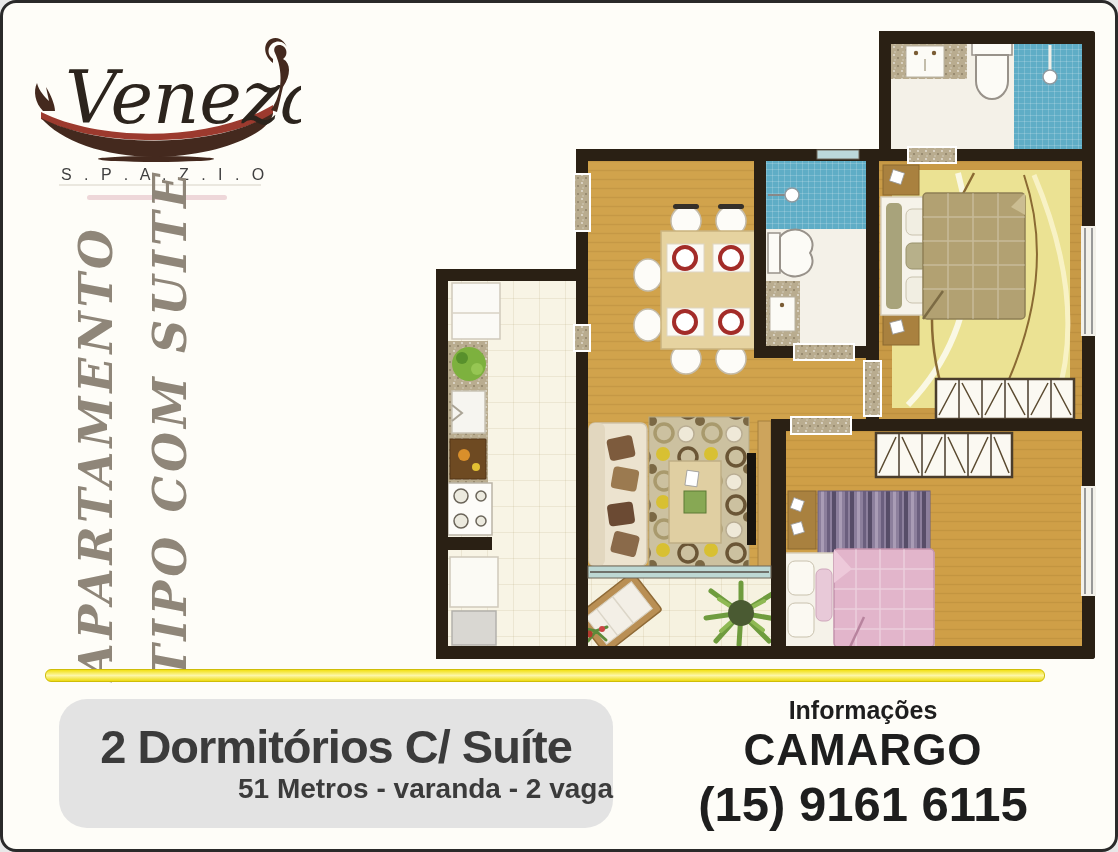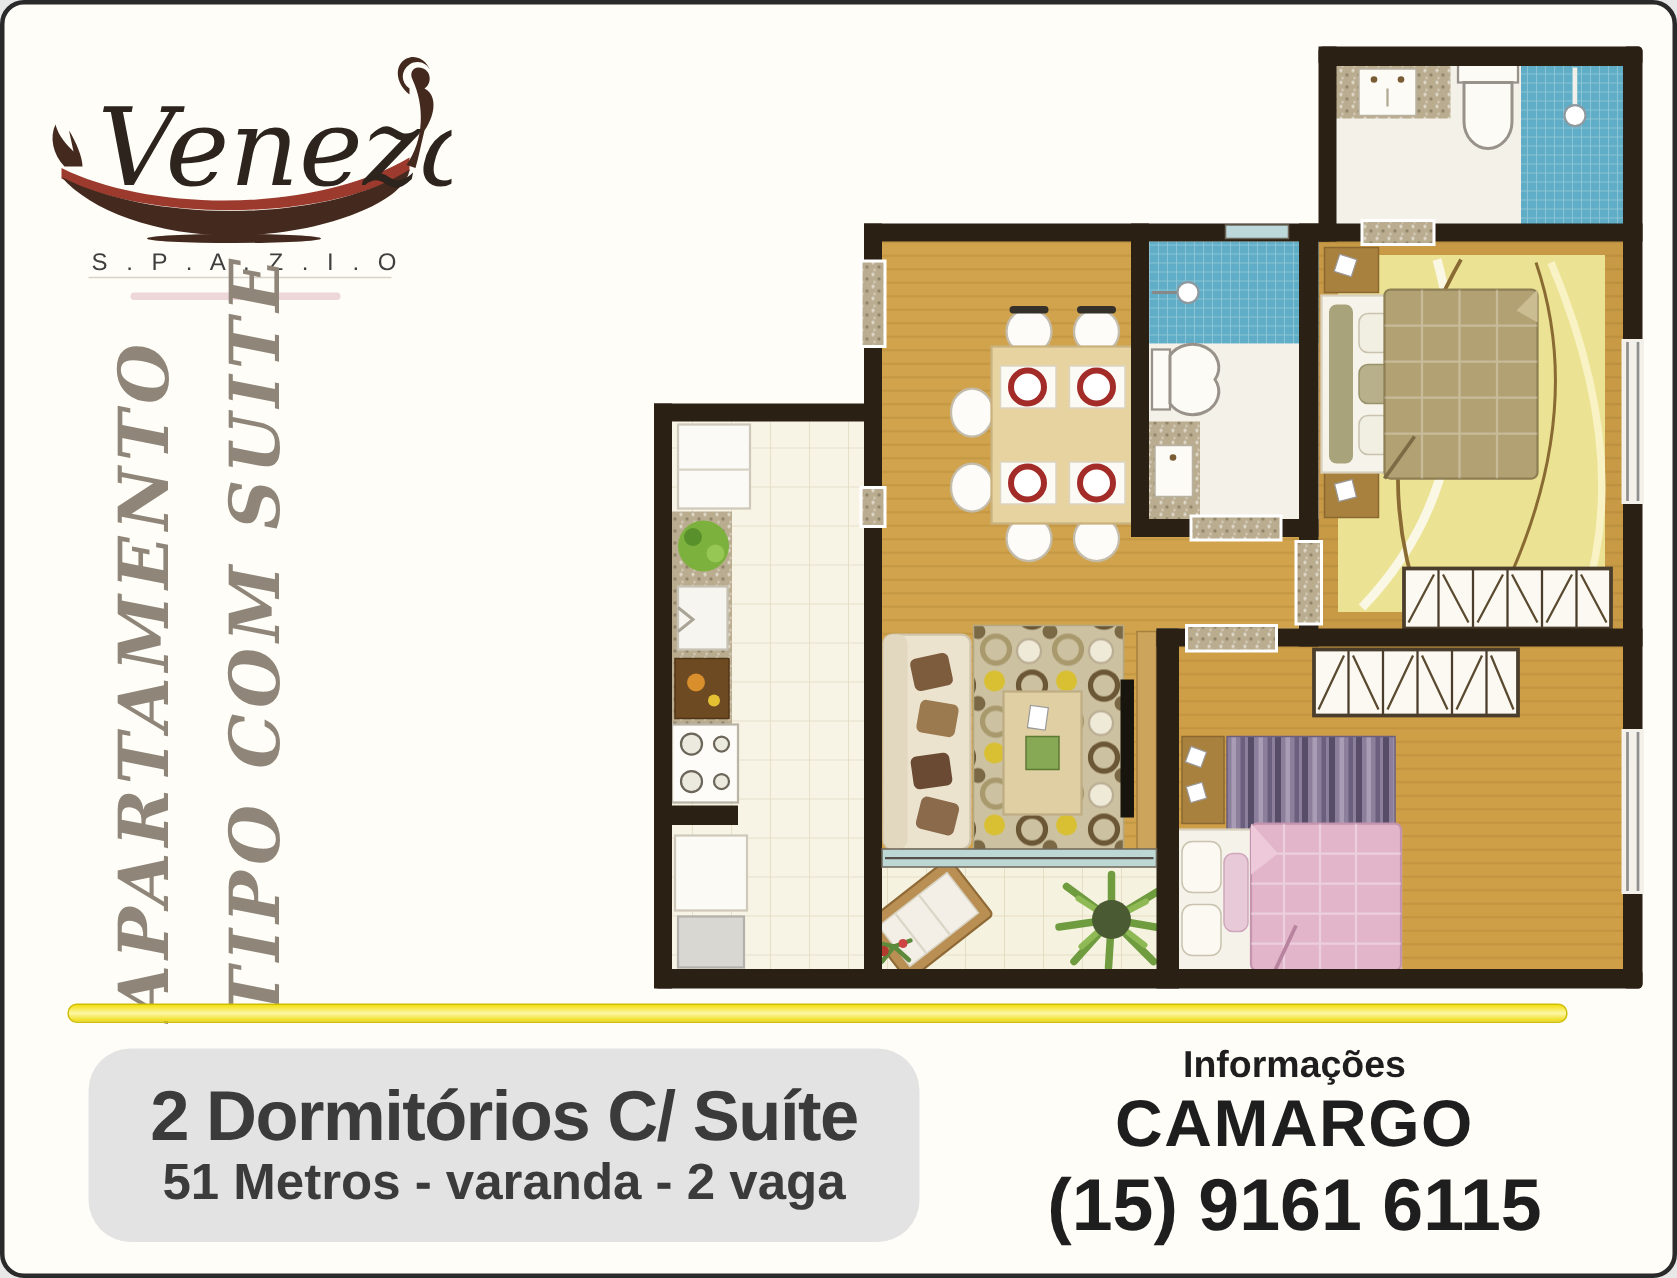--- a/index.html
+++ b/index.html
@@ -27,21 +27,21 @@
     border-radius:6px;border:1px solid #cfbd08;
     background:linear-gradient(#f2e012,#fdf7a6 50%,#eeda10);
   }
   
   #offer{
     position:absolute;left:42px;top:696px;width:554px;height:129px;
     background:#e3e3e3;border-radius:28px;text-align:center;
     color:#3b3b3b;display:flex;flex-direction:column;justify-content:center;margin-left:14px;
   }
   #offer .title{font-size:47px;font-weight:bold;line-height:1.08;letter-spacing:-1px;}
-  #offer .details{font-size:34px;font-weight:bold;line-height:1.15;}
+  #offer .details{font-size:28px;font-weight:bold;line-height:1.15;text-align:right;}
   
   #contact{
     position:absolute;left:636px;top:692px;width:448px;text-align:center;color:#1e1e1e;
   }
   #contact .heading{font-size:25px;font-weight:bold;line-height:1.2;}
   #contact .name{font-size:44px;font-weight:bold;line-height:1.15;letter-spacing:1px;}
   #contact .phone{font-size:49px;font-weight:bold;line-height:1.15;}
 </style>
 </head>
 <body>

